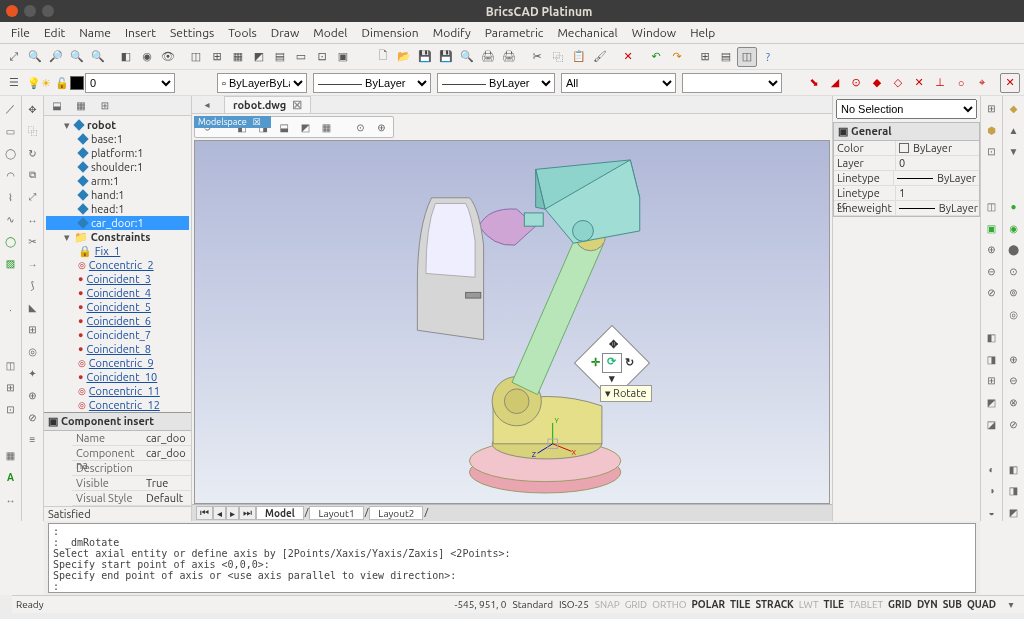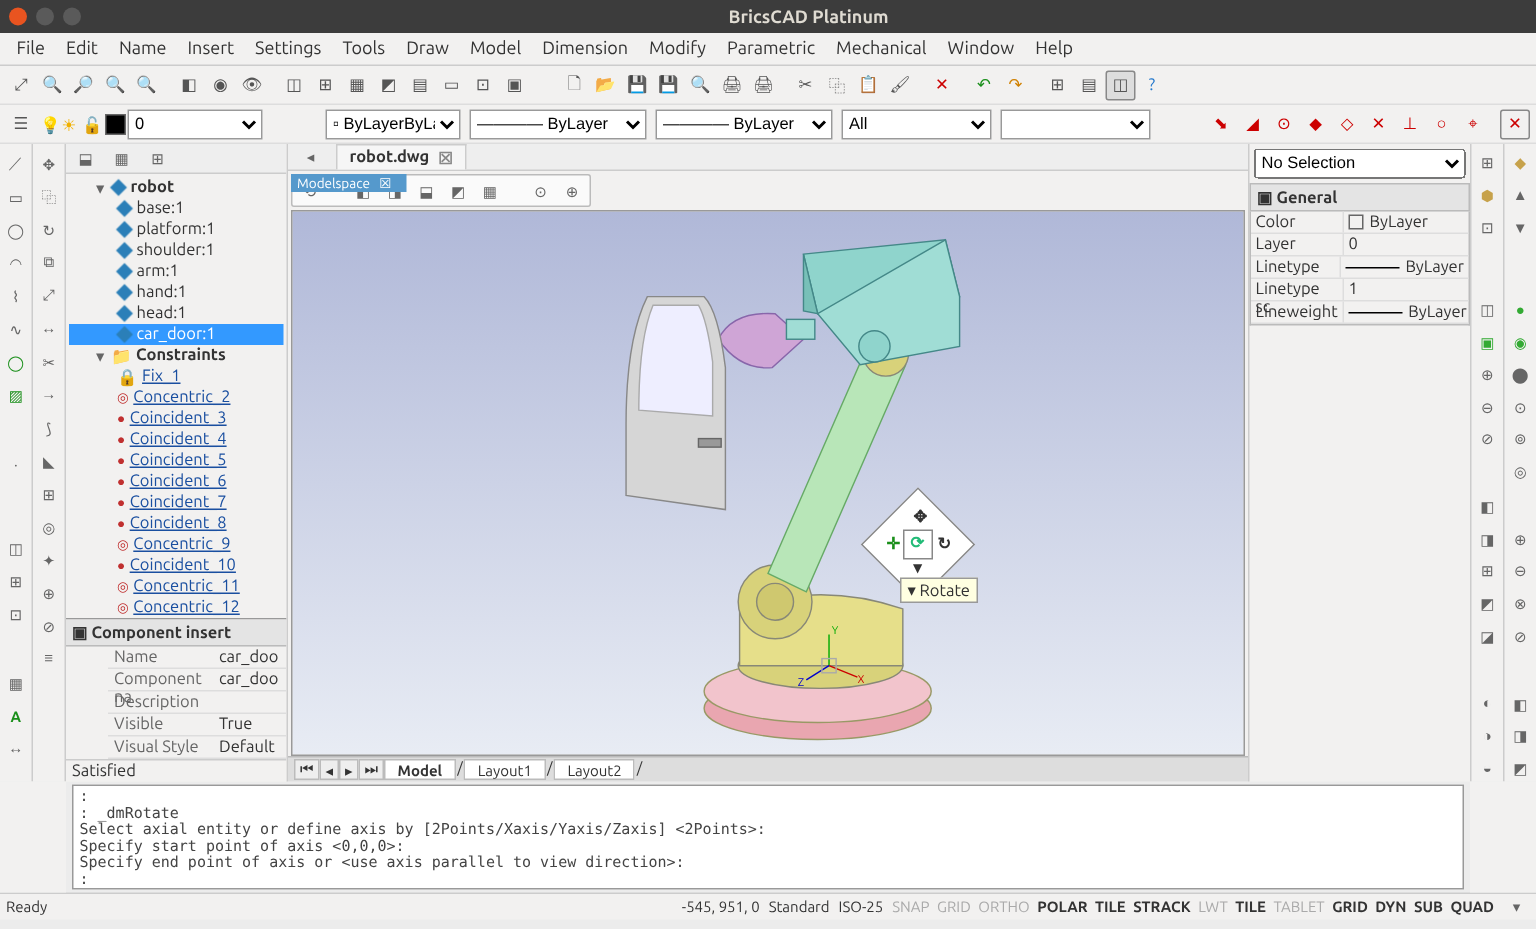--- a/index.html
+++ b/index.html
@@ -60,21 +60,21 @@
 .prop-sel-row { padding:3px; }
 .prop-sel-row select { width:100%; font-size:11px; height:20px;}
 .prop-group-hdr { background:#e4e4e4; font-weight:bold; padding:2px 4px; border:1px solid #bbb; font-size:11px;}
 .prop-table { border:1px solid #bbb; border-top:none; font-size:11px;}
 .prop-table .row { display:flex; border-bottom:1px solid #ddd; height:15px;}
 .prop-table .pk { width:62px; padding:1px 3px; border-right:1px solid #ddd;}
 .prop-table .pv { flex:1; padding:1px 3px; display:flex; align-items:center; gap:4px;}
 .by-sw { width:10px; height:10px; border:1px solid #666; display:inline-block;}
 .line-prev { display:inline-block; width:36px; border-top:1px solid #000;}
 .cmdline-area { background:#fff; border:1px solid #999; margin:2px 4px; height:70px; font-family: monospace; font-size:10px; padding:2px 4px; color:#444; overflow:hidden; white-space:pre;}
-.statusbar { height:18px; background:#f2f1f0; border-top:1px solid #ccc; display:flex; align-items:center; font-size:10px; padding:0 4px;}
+.statusbar { height:18px; background:#f2f1f0; border-top:1px solid #ccc; display:flex; align-items:center; font-size:10px; padding:0 4px;margin-left:12px;}
 .statusbar .ready { width:158px;}
 .statusbar .right { margin-left:auto; display:flex; gap:6px; align-items:center;}
 .status-item { color:#333; }
 .status-item.dim { color:#aaa;}
 .status-item.bold { font-weight:bold;}
 .mini-ico { width:12px; height:12px; display:inline-block;}
 .right-tool-del { color:#c00; }
 </style>
 </head>
 <body>
@@ -156,21 +156,21 @@
   </span>
   <span class="color-sw"></span>
   <select class="propsel" style="width:90px"><option>0</option></select>
   <span style="width:40px"></span>
   <select class="propsel" style="width:90px"><option>▫ <span>ByLayer</span>ByLayer</option></select>
   <span style="width:4px"></span>
   <select class="propsel" style="width:118px"><option>———— ByLayer</option></select>
   <span style="width:4px"></span>
   <select class="propsel" style="width:118px"><option>———— ByLayer</option></select>
   <span style="width:4px"></span>
-  <select class="propsel" style="width:100px"><option>All</option></select>
+  <select class="propsel" style="width:115px"><option>All</option></select>
   <span style="width:4px"></span>
   <select class="propsel" style="width:100px"><option></option></select>
   <span style="flex:1"></span>
   <span class="tbtn" style="color:#c00">⬊</span>
   <span class="tbtn" style="color:#c00">◢</span>
   <span class="tbtn" style="color:#c00">⊙</span>
   <span class="tbtn" style="color:#c00">◆</span>
   <span class="tbtn" style="color:#c00">◇</span>
   <span class="tbtn" style="color:#c00">✕</span>
   <span class="tbtn" style="color:#c00">⊥</span>
@@ -265,21 +265,21 @@
         <div class="tree-item indent2">
           <span class="constraint-ico coinc-ico"></span>
           <span style="text-decoration:underline;color:#1a4fa0">Coincident_5</span>
         </div>
         <div class="tree-item indent2">
           <span class="constraint-ico coinc-ico"></span>
           <span style="text-decoration:underline;color:#1a4fa0">Coincident_6</span>
         </div>
         <div class="tree-item indent2">
           <span class="constraint-ico coinc-ico"></span>
-          <span style="text-decoration:underline;color:#1a4fa0">Coincident_7</span>
+          <span style="color:#1a4fa0">Coincident_7</span>
         </div>
         <div class="tree-item indent2">
           <span class="constraint-ico coinc-ico"></span>
           <span style="text-decoration:underline;color:#1a4fa0">Coincident_8</span>
         </div>
         <div class="tree-item indent2">
           <span class="constraint-ico conc-ico"></span>
           <span style="text-decoration:underline;color:#1a4fa0">Concentric_9</span>
         </div>
         <div class="tree-item indent2">

